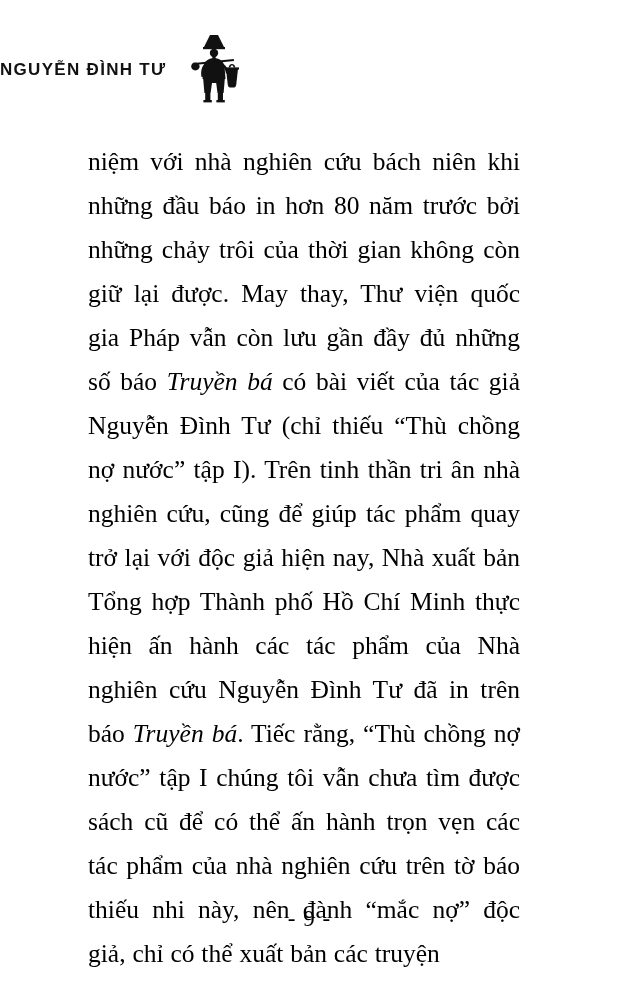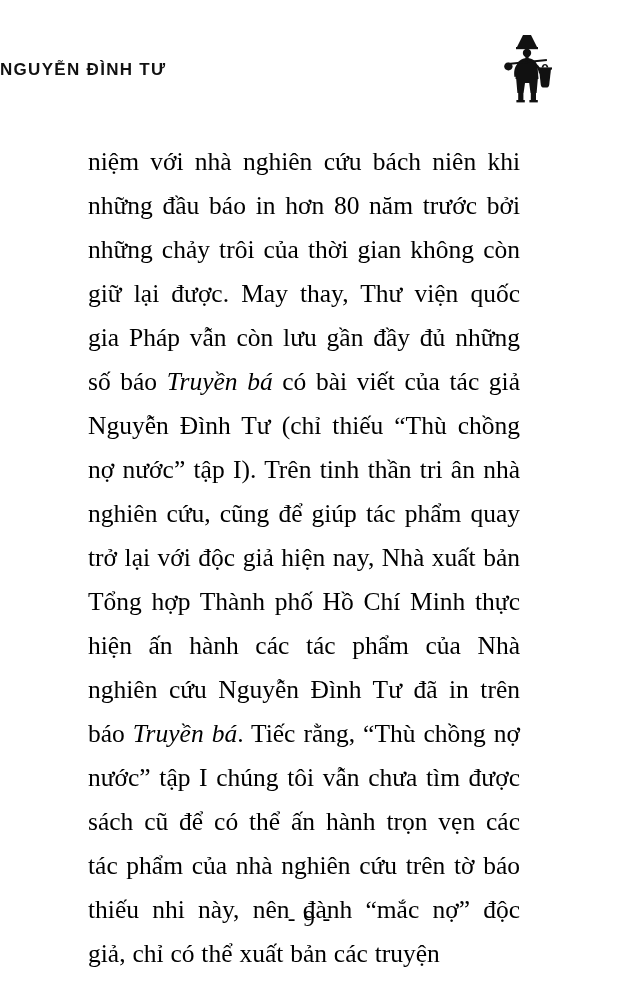--- a/index.html
+++ b/index.html
@@ -23,21 +23,21 @@
 
   
   .header {
     position: absolute;
     top: 30px;
     left: 0;
     right: 0;
     height: 80px;
     display: flex;
     align-items: center;
-    justify-content: space-between;
+    justify-content: flex-start;
     padding-right: 66px;
     box-sizing: border-box;
   }
   .header-title {
     font-family: "Liberation Sans", sans-serif;
     font-weight: bold;
     font-size: 17px;
     letter-spacing: 1.3px;
     color: #111111;
     margin-right: 22px;

